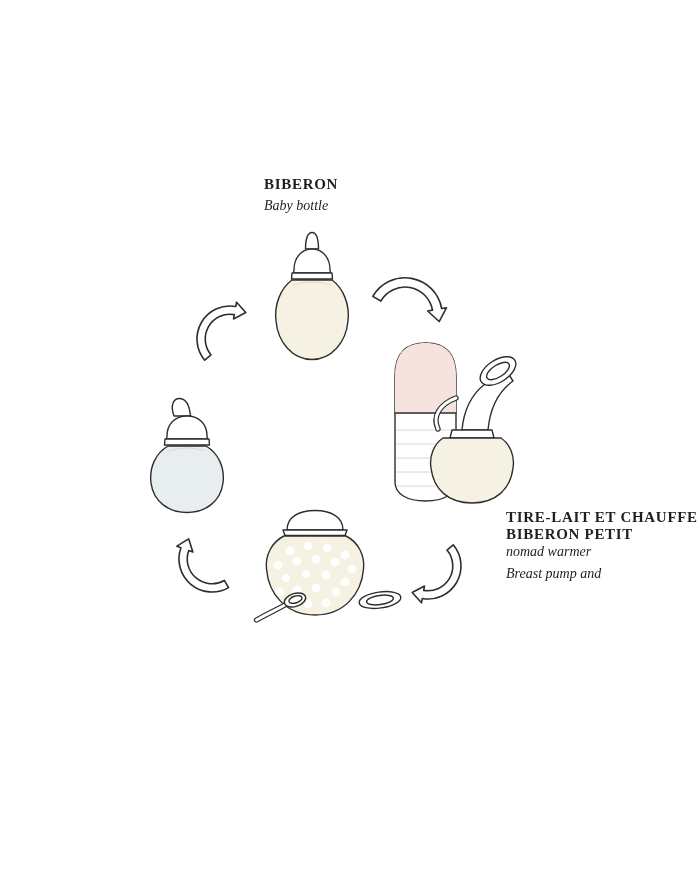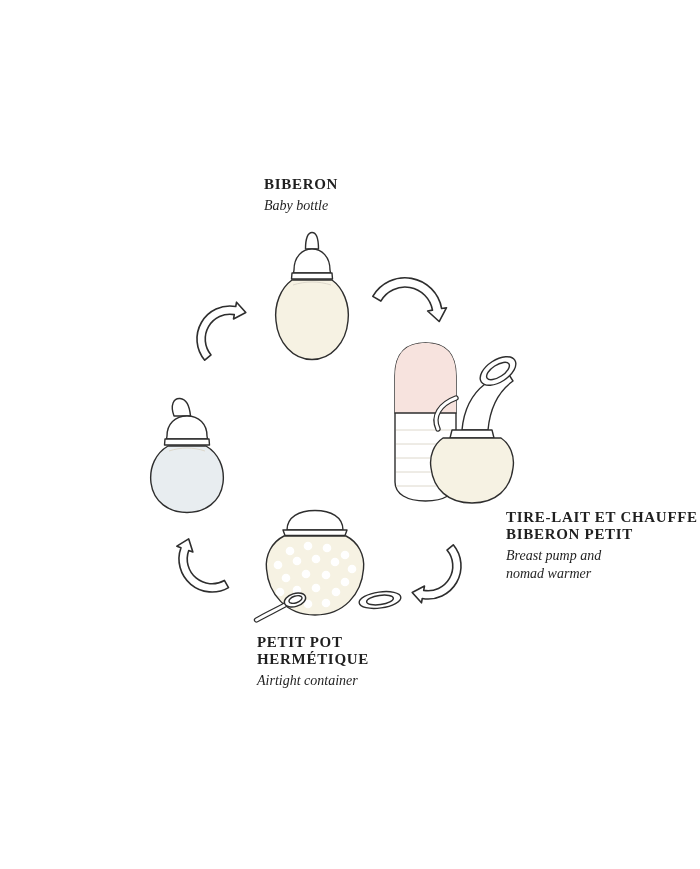--- a/index.html
+++ b/index.html
@@ -40,29 +40,24 @@
 <div class="stage">
 
   <div class="label" style="left:264px;top:176px;">
     <div class="t">BIBERON</div>
     <div class="s first">Baby bottle</div>
   </div>
 
   <div class="label" style="left:482px;top:509px;margin-left:24px;">
     <div class="t">TIRE-LAIT ET CHAUFFE</div>
     <div class="t">BIBERON PETIT</div>
+    <div class="s">nomad warmer</div>
     <div class="s first">Breast pump and</div>
-    <div class="s">nomad warmer</div>
   </div>
 
-  <div class="label" style="left:257px;top:634px;">
-    <div class="t">PETIT POT</div>
-    <div class="t">HERMÉTIQUE</div>
-    <div class="s first">Airtight container</div>
-  </div>
 
 
   <svg class="illus" style="left:266px;top:228px;" width="92" height="136" viewBox="0 0 92 136">
     <path class="o fw" d="M39.5,21 C39.5,10 42,4.5 46,4.5 C50,4.5 52.5,10 52.5,21 Z"></path>
     <path class="o fw" d="M28,42 C28,29 36,21 46,21 C56,21 64,29 64,42 L64.5,45 L27.5,45 Z"></path>
     <path class="o fw" d="M26,45 L66,45 L66.5,51 L25.5,51 Z"></path>
     <path class="o fc" d="M26,52 C15,60 8,76 10,93 C12,115 27,131.5 46,131.5 C65,131.5 80,115 82,93 C84,76 77,60 66,52 Z"></path>
     <path class="rib" d="M27,57 C39,53 53,53 65,57"></path>
   </svg>
 

